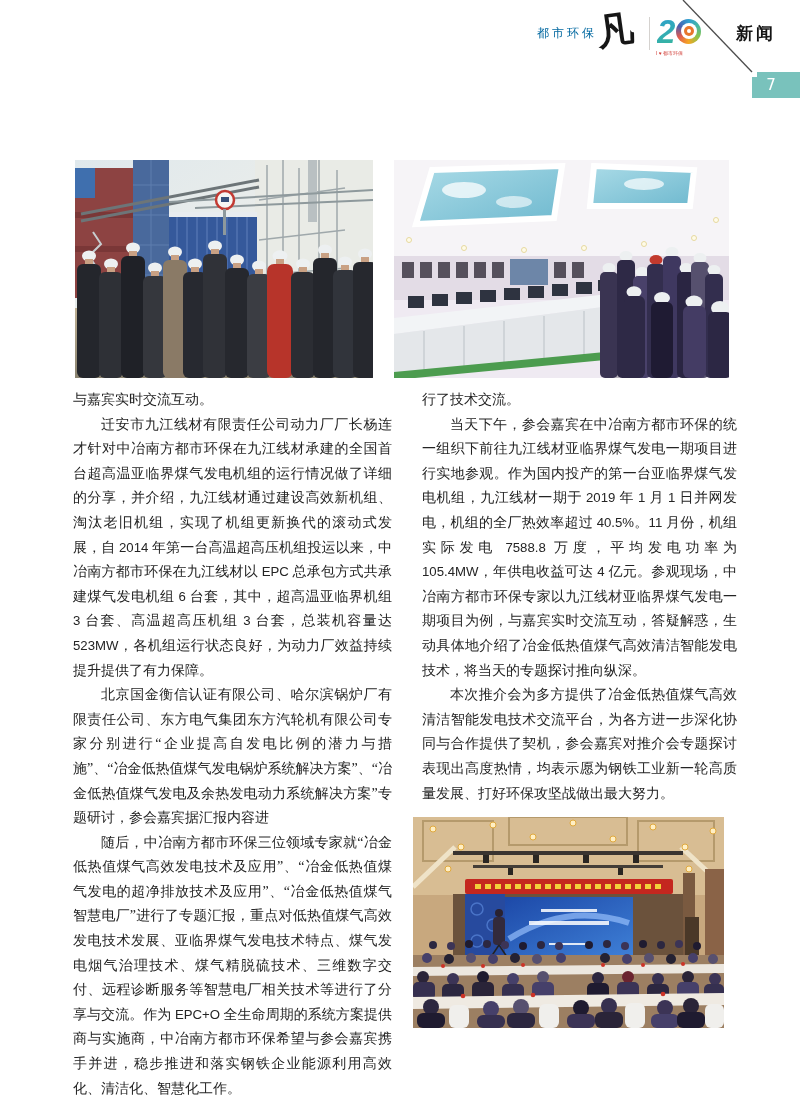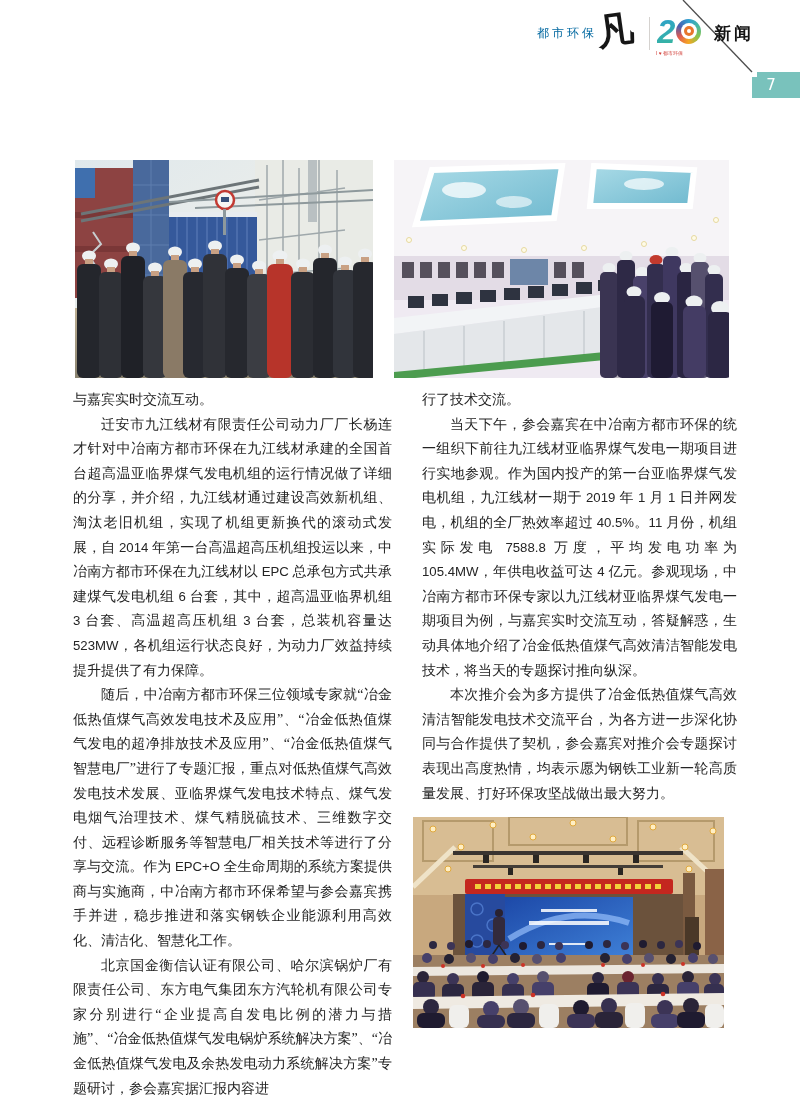--- a/index.html
+++ b/index.html
@@ -15,21 +15,21 @@
         font-size:33px;line-height:33px;background:linear-gradient(160deg,#2d9fd1,#38b79a);
         -webkit-background-clip:text;background-clip:text;color:transparent;}
   .ring0{position:relative;width:25px;height:25px;border-radius:50%;margin-left:1px;
         background:conic-gradient(#2f9fd0,#46b8a0,#8bc34a,#f5a623,#e05a4e,#4a5fb0,#2f9fd0);}
   .ring0 .w{position:absolute;left:4.5px;top:4.5px;width:16px;height:16px;border-radius:50%;background:#fff;}
   .ring0 .o{position:absolute;left:7.5px;top:7.5px;width:10px;height:10px;border-radius:50%;background:#e8762c;}
   .ring0 .c{position:absolute;left:10.5px;top:10.5px;width:4px;height:4px;border-radius:50%;background:#fff;}
   .logo-tagline{position:absolute;left:656px;top:50px;font-size:9px;color:#d2413a;white-space:nowrap;
         transform:scale(0.55);transform-origin:left top;font-family:"Liberation Sans",sans-serif;}
   .diag-line{position:absolute;left:678px;top:0;}
-  .section-label{position:absolute;left:714px;top:22px;font-size:17px;font-weight:bold;
+  .section-label{position:absolute;left:736px;top:22px;font-size:17px;font-weight:bold;
         letter-spacing:3px;color:#141414;}
   .page-box{position:absolute;left:752px;top:72px;width:48px;height:26px;background:#79c2bc;}
   .page-box .notch{position:absolute;left:0;top:0;width:5px;height:5px;background:#ffffff;}
   .page-box .num{position:absolute;left:0;top:0;width:100%;height:100%;display:flex;align-items:center;
         justify-content:center;padding-right:10px;box-sizing:border-box;color:#fff;
         font-family:"DejaVu Sans",sans-serif;font-size:15px;}
   
   .photo{position:absolute;display:block;}
   
   .col{position:absolute;top:388px;font-size:14px;line-height:24.6px;color:#242424;
@@ -542,22 +542,22 @@
       <g>
           <circle cx="278" cy="189" r="8" fill="#2a2438"></circle>
           <rect x="264" y="195" width="28" height="16" rx="6" fill="#1f1b30"></rect>
         </g>
     </g>
   </svg>
 
   <div class="col col-left">
     <p class="rich">与嘉宾实时交流互动。</p>
     <p class="rich indent">迁安市九江线材有限责任公司动力厂厂长杨连才针对中冶南方都市环保在九江线材承建的全国首台超高温亚临界煤气发电机组的运行情况做了详细的分享，并介绍，九江线材通过建设高效新机组、淘汰老旧机组，实现了机组更新换代的滚动式发展，自 <span class="latin">2014</span> 年第一台高温超高压机组投运以来，中冶南方都市环保在九江线材以 <span class="latin">EPC</span> 总承包方式共承建煤气发电机组 <span class="latin">6</span> 台套，其中，超高温亚临界机组 <span class="latin">3</span> 台套、高温超高压机组 <span class="latin">3</span> 台套，总装机容量达 <span class="latin">523MW</span>，各机组运行状态良好，为动力厂效益持续提升提供了有力保障。</p>
+    <p class="rich indent">北京国金衡信认证有限公司、哈尔滨锅炉厂有限责任公司、东方电气集团东方汽轮机有限公司专家分别进行“企业提高自发电比例的潜力与措施”、“冶金低热值煤气发电锅炉系统解决方案”、“冶金低热值煤气发电及余热发电动力系统解决方案”专题研讨，参会嘉宾据汇报内容进</p>
     <p class="rich indent">随后，中冶南方都市环保三位领域专家就“冶金低热值煤气高效发电技术及应用”、“冶金低热值煤气发电的超净排放技术及应用”、“冶金低热值煤气智慧电厂”进行了专题汇报，重点对低热值煤气高效发电技术发展、亚临界煤气发电技术特点、煤气发电烟气治理技术、煤气精脱硫技术、三维数字交付、远程诊断服务等智慧电厂相关技术等进行了分享与交流。作为 <span class="latin">EPC+O</span> 全生命周期的系统方案提供商与实施商，中冶南方都市环保希望与参会嘉宾携手并进，稳步推进和落实钢铁企业能源利用高效化、清洁化、智慧化工作。</p>
-    <p class="rich indent">北京国金衡信认证有限公司、哈尔滨锅炉厂有限责任公司、东方电气集团东方汽轮机有限公司专家分别进行“企业提高自发电比例的潜力与措施”、“冶金低热值煤气发电锅炉系统解决方案”、“冶金低热值煤气发电及余热发电动力系统解决方案”专题研讨，参会嘉宾据汇报内容进</p>
   </div>
 
   <div class="col col-right">
     <p class="rich">行了技术交流。</p>
     <p class="rich indent">当天下午，参会嘉宾在中冶南方都市环保的统一组织下前往九江线材亚临界煤气发电一期项目进行实地参观。作为国内投产的第一台亚临界煤气发电机组，九江线材一期于 <span class="latin">2019</span> 年 <span class="latin">1</span> 月 <span class="latin">1</span> 日并网发电，机组的全厂热效率超过 <span class="latin">40.5%</span>。<span class="latin">11</span> 月份，机组实际发电 <span class="latin">7588.8</span> 万度，平均发电功率为 <span class="latin">105.4MW</span>，年供电收益可达 <span class="latin">4</span> 亿元。参观现场，中冶南方都市环保专家以九江线材亚临界煤气发电一期项目为例，与嘉宾实时交流互动，答疑解惑，生动具体地介绍了冶金低热值煤气高效清洁智能发电技术，将当天的专题探讨推向纵深。</p>
     <p class="rich indent">本次推介会为多方提供了冶金低热值煤气高效清洁智能发电技术交流平台，为各方进一步深化协同与合作提供了契机，参会嘉宾对推介会专题探讨表现出高度热情，均表示愿为钢铁工业新一轮高质量发展、打好环保攻坚战做出最大努力。</p>
   </div>
 
 </div>
 

